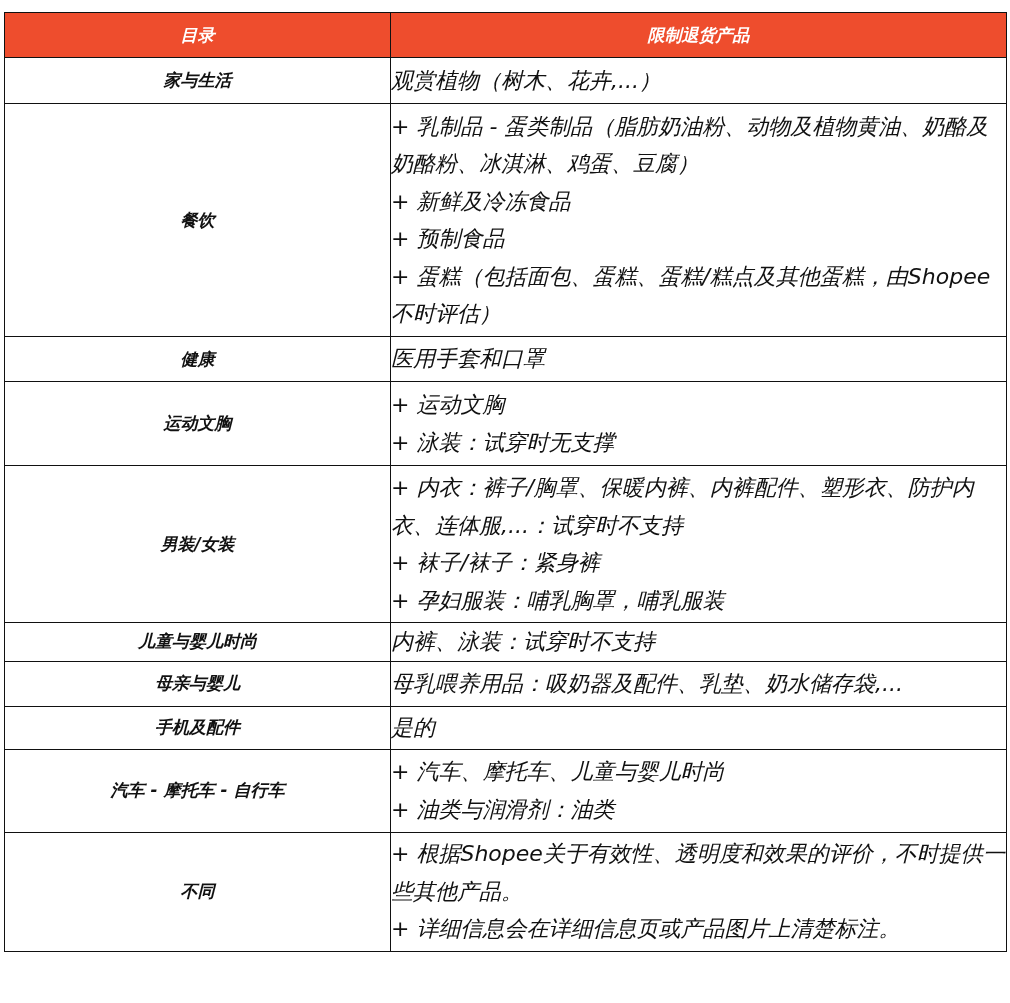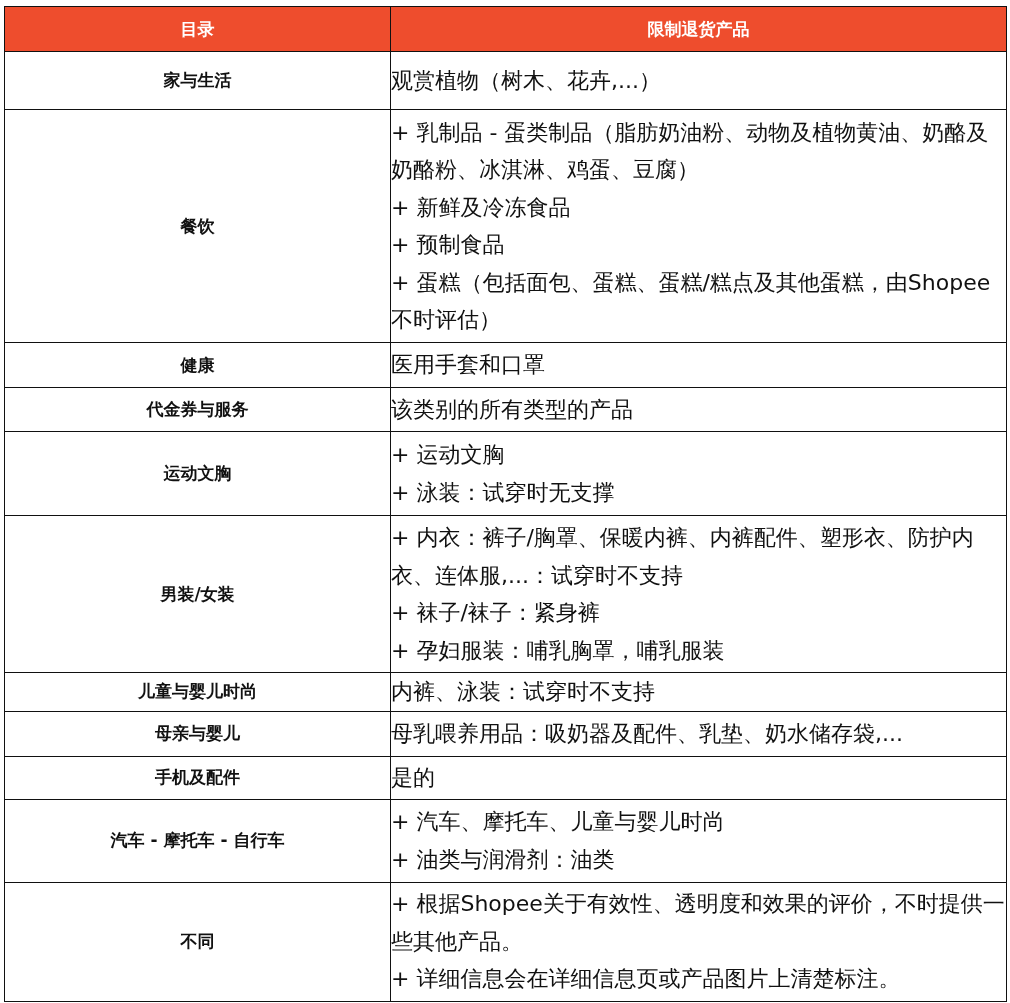--- a/index.html
+++ b/index.html
@@ -1,19 +1,19 @@
 <!DOCTYPE html>
 <html><head>
 <meta charset="utf-8">
 <style>
   html, body { margin: 0; padding: 0; background: #ffffff; }
   body { width: 1010px; height: 1003px; position: relative; font-family: "DejaVu Sans", "Liberation Sans", sans-serif; color: #111; }
   table.ret {
-    position: absolute; left: 4px; top: 6px;
-    width: 1002px; border-collapse: collapse; table-layout: fixed;
+    position: absolute; left: 4px; top: 12px;
+    width: 1002px; border-collapse: collapse; table-layout: fixed; font-style: italic;
   }
   table.ret td, table.ret th {
     border: 1.5px solid #111; padding: 0;
   }
   col.c1 { width: 386px; }
   col.c2 { width: 616px; }
   th {
     background: #EE4D2D; color: #fff; font-weight: bold; font-size: 17px;
     height: 44px; text-align: center; vertical-align: middle;
   }
@@ -34,45 +34,39 @@
       <col class="c1">
       <col class="c2">
     </colgroup>
   <thead>
     <tr>
       <th>目录</th>
       <th>限制退货产品</th>
     </tr>
   </thead>
   <tbody id="rows">
-      <tr style="height: 58px;">
+      <tr style="height: 46px;">
         <td class="cat">家与生活</td>
         <td class="desc">
           <span class="line">观赏植物（树木、花卉,...）</span>
         </td>
       </tr>
       <tr style="height: 233px;">
         <td class="cat">餐饮</td>
         <td class="desc">
           <span class="line">+ 乳制品 - 蛋类制品（脂肪奶油粉、动物及植物黄油、奶酪及奶酪粉、冰淇淋、鸡蛋、豆腐）</span>
           <span class="line">+ 新鲜及冷冻食品</span>
           <span class="line">+ 预制食品</span>
           <span class="line">+ 蛋糕（包括面包、蛋糕、蛋糕/糕点及其他蛋糕，由Shopee不时评估）</span>
         </td>
       </tr>
       <tr style="height: 45px; margin-left: 33px;">
         <td class="cat">健康</td>
         <td class="desc">
           <span class="line">医用手套和口罩</span>
-        </td>
-      </tr>
-      <tr style="height: 44px;">
-        <td class="cat">代金券与服务</td>
-        <td class="desc">
-          <span class="line">该类别的所有类型的产品</span>
         </td>
       </tr>
       <tr style="height: 84px;">
         <td class="cat">运动文胸</td>
         <td class="desc">
           <span class="line">+ 运动文胸</span>
           <span class="line">+ 泳装：试穿时无支撑</span>
         </td>
       </tr>
       <tr style="height: 157px;">

